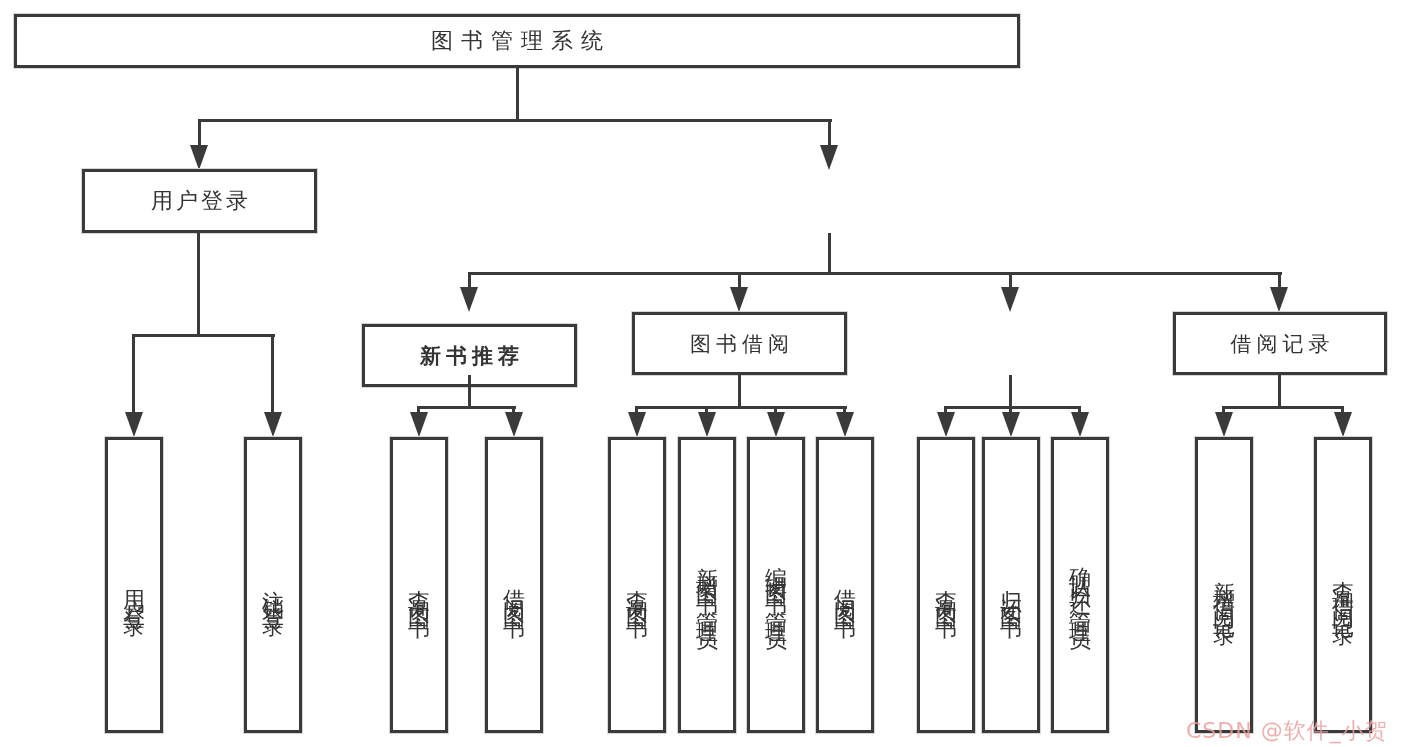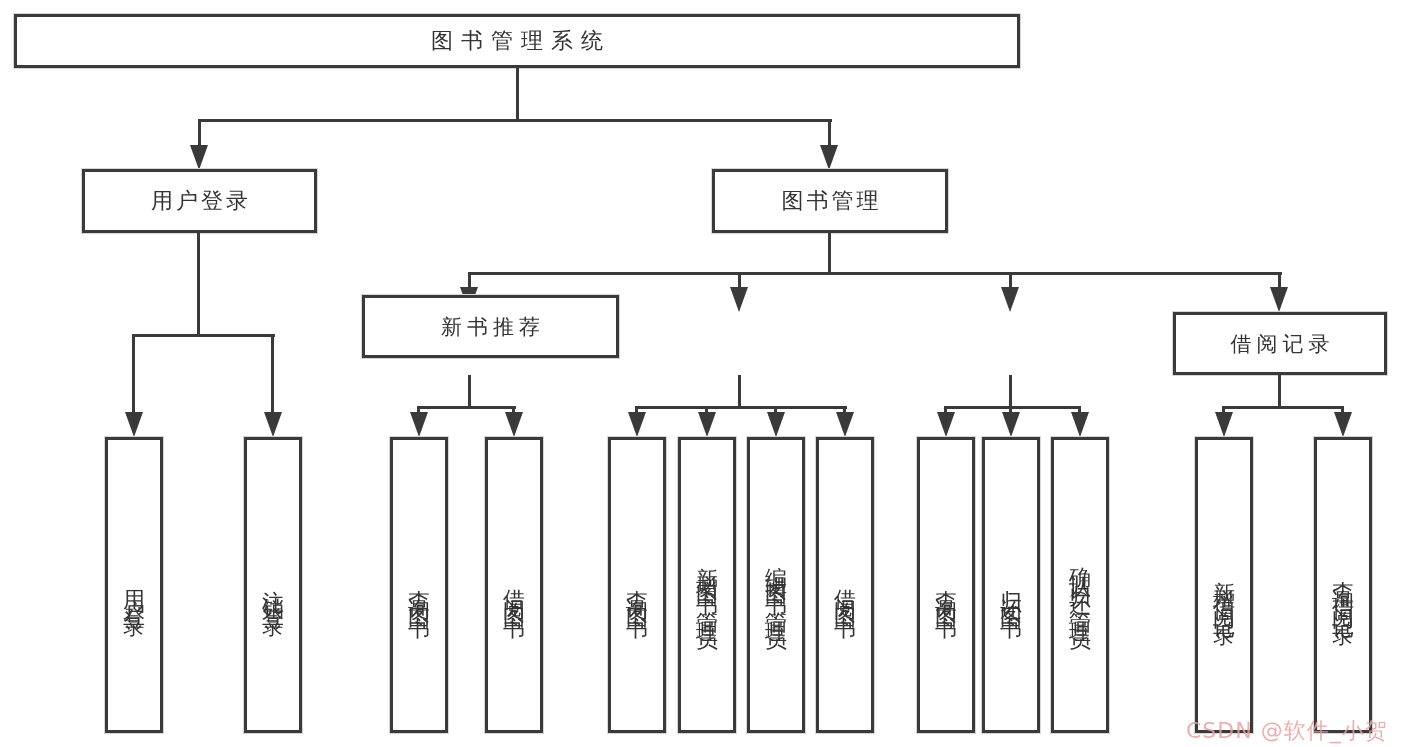--- a/index.html
+++ b/index.html
@@ -39,41 +39,41 @@
   <div class="bx root" style="left:14px;top:14px;width:1006px;height:54px;">图书管理系统</div>
 
   <div class="ln" style="left:516px;top:68px;width:3px;height:54px;"></div>
   <div class="ln" style="left:198px;top:119px;width:634px;height:3px;"></div>
   <div class="ln" style="left:198px;top:119px;width:3px;height:29px;"></div>
   <div class="arr" style="left:190px;top:145px;"></div>
   <div class="ln" style="left:828px;top:119px;width:3px;height:29px;"></div>
   <div class="arr" style="left:820px;top:145px;"></div>
 
   <div class="bx hb2" style="left:82px;top:169px;width:235px;height:64px;">用户登录</div>
-  <div class="bx hb2" style="left:712px;top:169px;width:236px;height:64px;">图书管理</div>
 
   <div class="ln" style="left:197px;top:233px;width:3px;height:103px;"></div>
   <div class="ln" style="left:132px;top:334px;width:143px;height:3px;"></div>
   <div class="ln" style="left:132px;top:334px;width:3px;height:80px;"></div>
   <div class="arr" style="left:125px;top:412px;"></div>
   <div class="ln" style="left:271px;top:334px;width:3px;height:80px;"></div>
   <div class="arr" style="left:264px;top:412px;"></div>
 
   <div class="ln" style="left:828px;top:233px;width:3px;height:41px;"></div>
   <div class="ln" style="left:468px;top:272px;width:814px;height:3px;"></div>
   <div class="ln" style="left:468px;top:272px;width:3px;height:17px;"></div>
   <div class="arr" style="left:460px;top:287px;"></div>
   <div class="ln" style="left:738px;top:272px;width:3px;height:17px;"></div>
   <div class="arr" style="left:730px;top:287px;"></div>
   <div class="ln" style="left:1009px;top:272px;width:3px;height:17px;"></div>
   <div class="arr" style="left:1001px;top:287px;"></div>
   <div class="ln" style="left:1278px;top:272px;width:3px;height:17px;"></div>
   <div class="arr" style="left:1270px;top:287px;"></div>
 
-  <div class="bx hb" style="left:362px;top:295px;width:257px;height:63px;">新书推荐</div>
+  <div class="bx hb" style="left:362px;top:324px;width:215px;height:63px;font-weight:bold;">新书推荐</div>
+  <div class="bx hb" style="left:632px;top:312px;width:215px;height:63px;">图书借阅</div>
   <div class="bx hb" style="left:1173px;top:312px;width:214px;height:63px;">借阅记录</div>
 
   <div class="ln" style="left:468px;top:375px;width:3px;height:33px;"></div>
   <div class="ln" style="left:417px;top:406px;width:99px;height:3px;"></div>
   <div class="ln" style="left:417px;top:406px;width:3px;height:8px;"></div>
   <div class="arr" style="left:410px;top:412px;"></div>
   <div class="ln" style="left:512px;top:406px;width:3px;height:8px;"></div>
   <div class="arr" style="left:505px;top:412px;"></div>
 
   <div class="ln" style="left:738px;top:375px;width:3px;height:33px;"></div>

